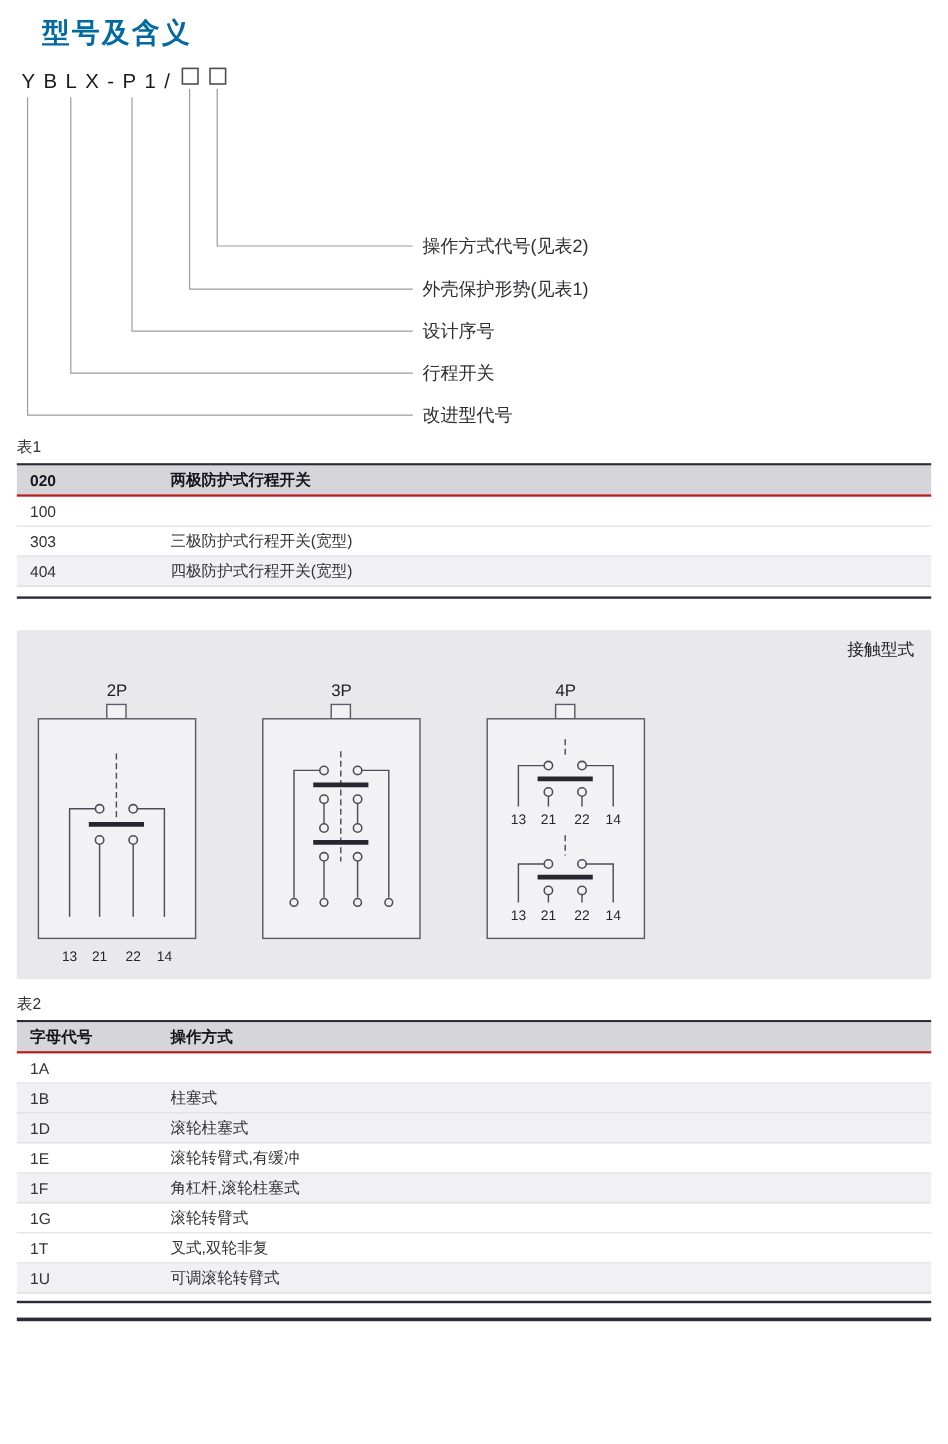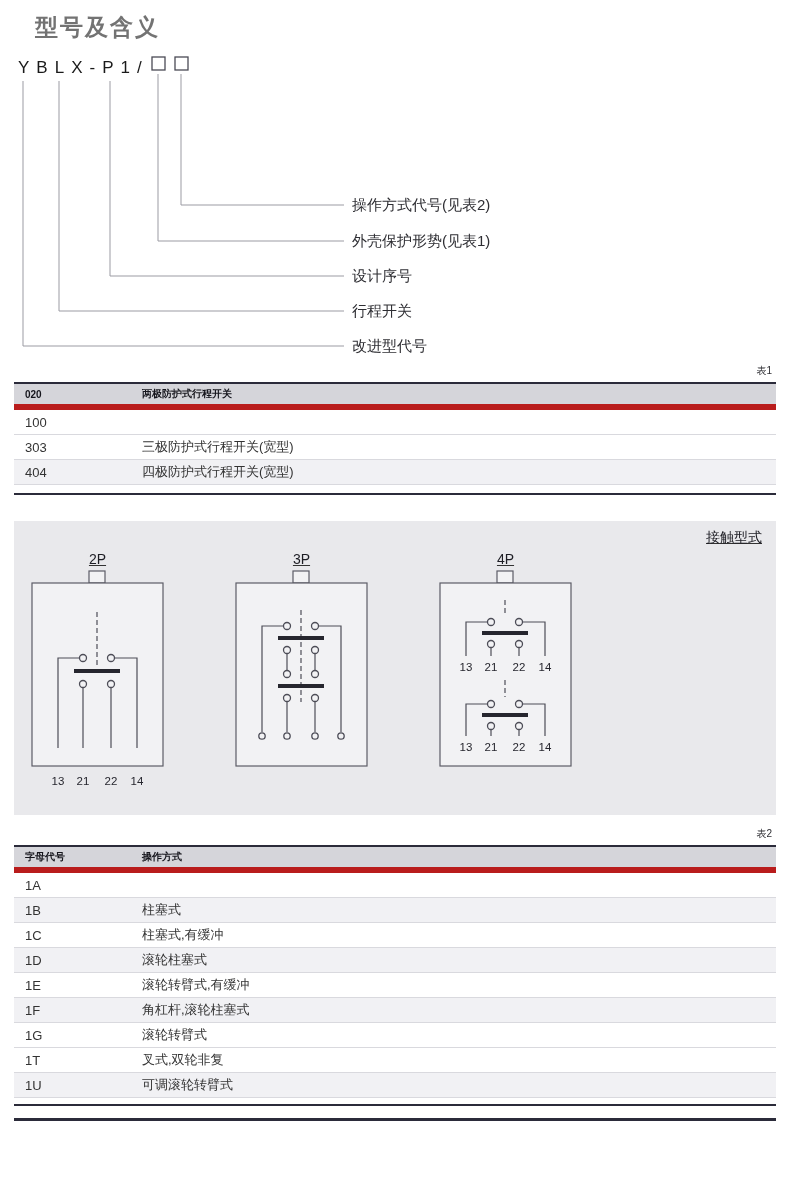--- a/index.html
+++ b/index.html
@@ -6,51 +6,51 @@
   html, body { width:790px; height:1203px; }
   body {
     background:#ffffff;
     font-family:"Liberation Sans","DejaVu Sans",sans-serif;
     color:#333;
     overflow:hidden;
   }
   .page { padding:12px 14px 0 14px; }
 
   .title {
-    font-size:23px; font-weight:bold; color:#737373;
+    font-size:23px; font-weight:bold; color:#0369a1;
     padding-left:21px; letter-spacing:2px; margin-bottom:4px;
   }
 
   svg { display:block; }
   .model-svg .code { font-size:17px; letter-spacing:7px; fill:#1a1a1a; }
   .model-svg .codebox { fill:#ffffff; stroke:#4a4a55; stroke-width:1.3; }
   .model-svg .branch { fill:none; stroke:#9b9ba3; stroke-width:1; }
   .model-svg .blabel { font-size:15px; fill:#2e2e33; }
 
-  .tbl-tag { text-align:right; font-size:10px; color:#2e2e33; padding-right:4px; margin:2px 0 4px; }
+  .tbl-tag { text-align:left; font-size:13px; color:#2e2e33; padding-right:4px; margin:2px 0 4px; }
 
   .tbl { border-top:2px solid #2b2b3a; border-bottom:2px solid #2b2b3a; }
   .thead {
     display:flex; align-items:center; height:26px;
-    background:#d5d5da; font-weight:bold; font-size:10px; color:#15151c;
-    border-bottom:6px solid #b91c1c;
+    background:#d5d5da; font-weight:bold; font-size:13px; color:#15151c;
+    border-bottom:2px solid #b91c1c;
   }
   .trow {
     display:flex; align-items:center; height:25px; font-size:13px;
     border-bottom:1px solid #d9d9de; background:#ffffff;
   }
   .trow.alt { background:#f1f1f4; }
   .c1 { flex:0 0 125px; padding-left:11px; }
   .c2 { flex:1; padding-left:3px; }
   .tfoot-pad { height:8px; }
   .tfoot-pad.small { height:6px; }
 
-  .panel { background:#e9e9ec; margin-top:26px; padding:8px 14px 20px 16px;text-decoration:underline; }
+  .panel { background:#e9e9ec; margin-top:26px; padding:8px 14px 5px 16px; }
   .panel-title { text-align:right; font-size:14px; color:#1d1d24; height:20px; }
-  .diagrams { display:flex; gap:69px; margin-top:2px; }
+  .diagrams { display:flex; gap:52px; margin-top:14px; }
   .diagram { width:135px; }
   .diag-label { text-align:center; font-size:14px; color:#1d1d24; margin-bottom:3px; }
 
   .diag-svg .tab  { fill:#f2f2f4; stroke:#5c5c66; stroke-width:1.2; }
   .diag-svg .dbox { fill:#f2f2f4; stroke:#5c5c66; stroke-width:1.2; }
   .diag-svg .w    { fill:none; stroke:#4d4d57; stroke-width:1.2; }
   .diag-svg .dash { fill:none; stroke:#4d4d57; stroke-width:1.2; stroke-dasharray:5 3; }
   .diag-svg .bar  { stroke:#26262e; stroke-width:4; }
   .diag-svg .node { fill:#f2f2f4; stroke:#4d4d57; stroke-width:1.3; }
   .diag-svg .tnum { font-size:11.5px; fill:#26262e; text-anchor:middle; }
@@ -219,24 +219,20 @@
       <div class="c1">字母代号</div>
       <div class="c2">操作方式</div>
     </div>
     <div class="trow">
       <div class="c1">1A</div>
     </div>
     <div class="trow alt">
       <div class="c1">1B</div>
       <div class="c2">柱塞式</div>
     </div>
-    <div class="trow">
-      <div class="c1">1C</div>
-      <div class="c2">柱塞式,有缓冲</div>
-    </div>
     <div class="trow alt">
       <div class="c1">1D</div>
       <div class="c2">滚轮柱塞式</div>
     </div>
     <div class="trow">
       <div class="c1">1E</div>
       <div class="c2">滚轮转臂式,有缓冲</div>
     </div>
     <div class="trow alt">
       <div class="c1">1F</div>

